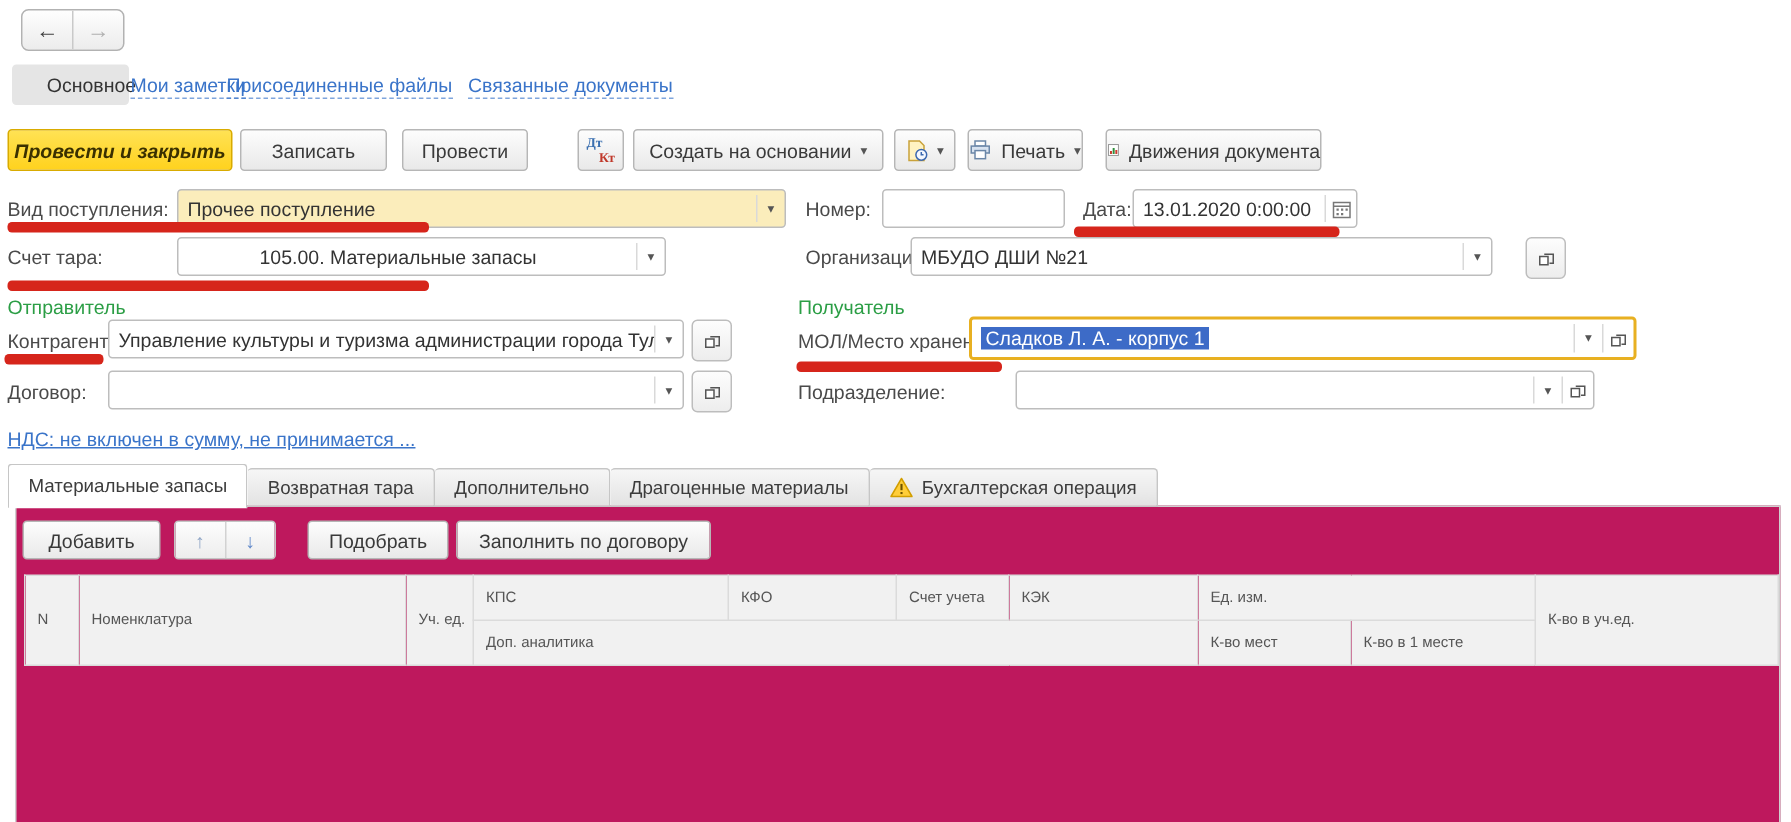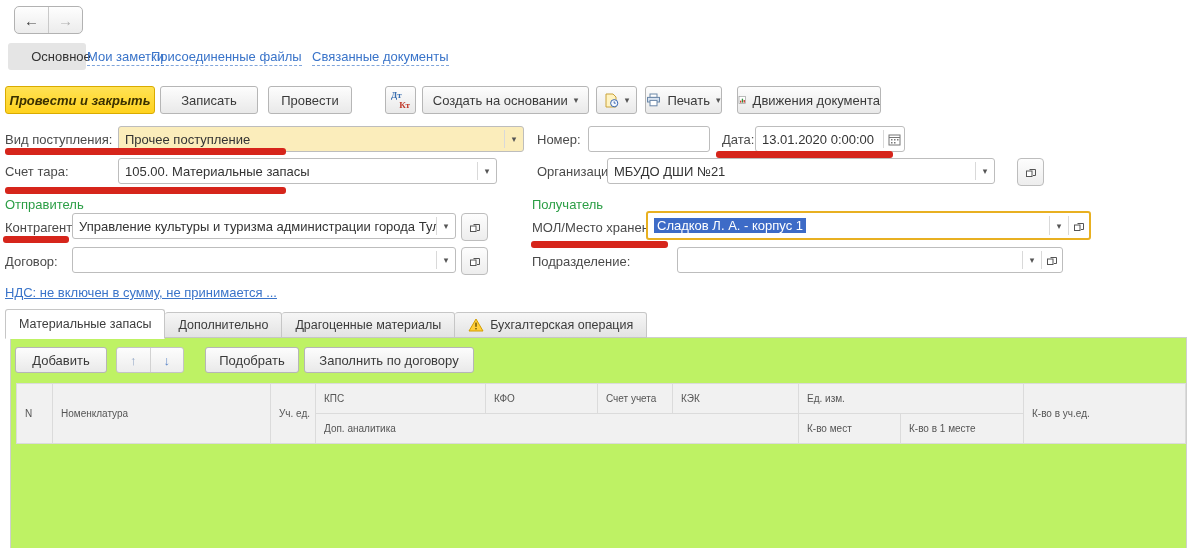--- a/index.html
+++ b/index.html
@@ -61,21 +61,21 @@
   
   .tabs{position:absolute;left:5px;top:308px;height:30px;display:flex;align-items:flex-end;z-index:3;}
   .tab{height:26px;padding:0 13px;border:1px solid #c6c6c6;border-left-width:0;
     background:linear-gradient(#f6f6f6,#e3e3e3);display:flex;align-items:center;gap:6px;
     font-size:12.5px;color:#3c3c3c;border-radius:3px 3px 0 0;box-sizing:border-box;cursor:pointer;white-space:nowrap;}
   .tab:first-child{border-left-width:1px;}
   .tab.active{height:30px;background:#fff;border-bottom:1px solid #fff;margin-bottom:-1px;border-left-width:1px;}
 
   
   .panel{position:absolute;left:10px;top:337px;width:1177px;height:211px;
-    border:1px solid #cfcfcf;border-bottom:none;background:#bef264;box-sizing:border-box;}
+    border:1px solid #cfcfcf;border-bottom:none;background:#be185d;box-sizing:border-box;}
   .gbtn{position:absolute;top:9px;height:26px;border:1px solid #b6b6b6;border-radius:3px;
     background:linear-gradient(#fdfdfd,#e9e9e9);font-size:13px;color:#3a3a3a;
     display:flex;align-items:center;justify-content:center;box-sizing:border-box;cursor:pointer;white-space:nowrap;}
   .updown{position:absolute;left:105px;top:9px;width:68px;height:26px;display:flex;
     border:1px solid #c4c4c4;border-radius:3px;overflow:hidden;background:linear-gradient(#fdfdfd,#ededed);box-sizing:border-box;}
   .updown .half{width:34px;display:flex;align-items:center;justify-content:center;font-weight:bold;font-size:13px;cursor:pointer;}
   .updown .half:first-child{border-right:1px solid #d2d2d2;}
   .up-glyph{color:#91a7c7;} .down-glyph{color:#5e87c9;}
 
   table.grid{position:absolute;left:5px;top:45px;border-collapse:collapse;table-layout:fixed;width:1169px;}
@@ -166,21 +166,21 @@
         <rect x="3" y="6" width="1.5" height="1.5" fill="#777"></rect>
           <rect x="6" y="6" width="1.5" height="1.5" fill="#777"></rect>
         <rect x="9" y="6" width="1.5" height="1.5" fill="#777"></rect>
           <rect x="3" y="9" width="1.5" height="1.5" fill="#777"></rect>
         <rect x="6" y="9" width="1.5" height="1.5" fill="#777"></rect>
       </svg>
     </span>
   </div>
 
   <span class="lbl" style="left:5px;top:164px;">Счет тара:</span>
-  <div class="combo" style="left:118px;top:158px;width:379px;">
+  <div class="combo" style="left:118px;top:158px;width:326px;padding-left:48px;">
     <span class="val">105.00. Материальные запасы</span>
     <span class="sep"></span>
     <span class="dd">▾</span>
   </div>
   <span class="lbl" style="left:537px;top:164px;">Организация:</span>
   <div class="combo" style="left:607px;top:158px;width:388px;">
     <span class="val">МБУДО ДШИ  №21</span>
     <span class="sep"></span>
     <span class="dd">▾</span>
   </div>
@@ -252,20 +252,23 @@
   <div class="redline" style="left:716px;top:151px;width:177px;"></div>
   <div class="redline" style="left:5px;top:187px;width:281px;"></div>
   <div class="redline" style="left:3px;top:236px;width:66px;"></div>
   <div class="redline" style="left:531px;top:241px;width:137px;"></div>
 
   <span class="vatlink">НДС: не включен в сумму, не принимается ...</span>
 
   <div class="tabs">
     <div class="tab active">
         <span>Материальные запасы</span>
+      </div>
+    <div class="tab">
+        <span>Возвратная тара</span>
       </div>
     <div class="tab">
         <span>Дополнительно</span>
       </div>
     <div class="tab">
         <span>Драгоценные материалы</span>
       </div>
     <div class="tab">
       <svg width="16" height="14" viewBox="0 0 16 14">
         <path d="M8 1 L15 13 H1 Z" fill="#ffce3a" stroke="#d29e00" stroke-linejoin="round"></path>

